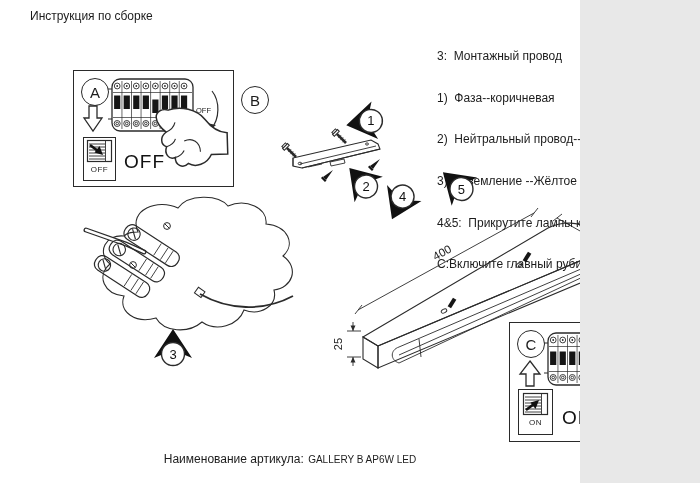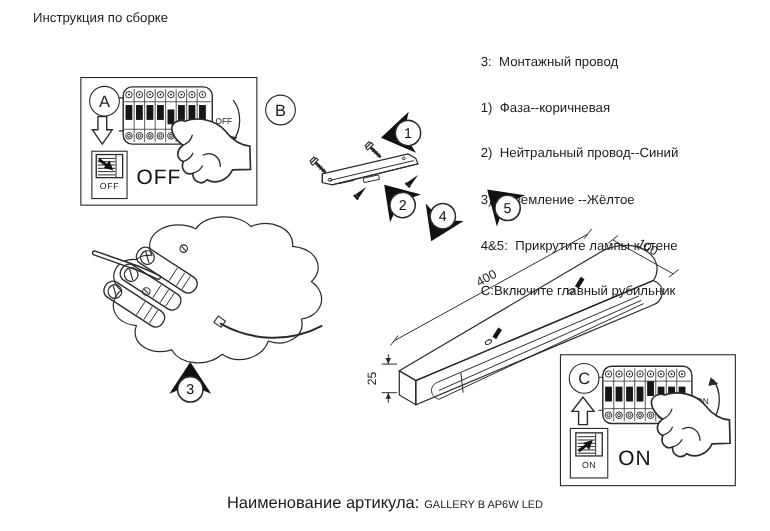--- a/index.html
+++ b/index.html
@@ -1,16 +1,16 @@
 <!DOCTYPE html>
 <html><head>
 <meta charset="utf-8">
 <style>
   html,body{margin:0;padding:0;background:#e8e8e8;}
-  .page{position:relative;width:700px;height:483px;background:#fff;overflow:hidden;
+  .page{position:relative;width:580px;height:483px;background:#fff;overflow:hidden;
         font-family:"Liberation Sans","DejaVu Sans",sans-serif;color:#1c1c1c;}
   .abs{position:absolute;}
   svg{display:block;overflow:visible;}
   .title{left:30px;top:9px;font-size:12px;}
   .instructions{left:437px;top:22px;font-size:12px;line-height:13.9px;white-space:pre;}
   .box{position:absolute;border:1.6px solid #2a2a2a;background:#fff;overflow:hidden;}
   .box-a{left:73px;top:70px;width:159px;height:115px;}
   .box-c{left:509px;top:322px;width:158px;height:118px;}
   .circle-letter{position:absolute;width:26px;height:26px;border:1.6px solid #2a2a2a;border-radius:50%;
         display:flex;align-items:center;justify-content:center;font-size:15px;background:#fff;}
@@ -19,21 +19,21 @@
   .inset .lbl{font-size:8px;line-height:9px;letter-spacing:.5px;}
   .marker{position:absolute;width:42px;height:42px;}
   .marker svg{transform-origin:21px 21px;}
   .m1 svg{transform:rotate(-100deg);}
   .m2 svg{transform:rotate(-42deg);}
   .m3 svg{transform:rotate(0deg);}
   .m4 svg{transform:rotate(205deg);}
   .m5 svg{transform:rotate(-48deg);}
   .marker text{font-size:13px;fill:#111;}
   .footer{left:0;right:0;top:449px;text-align:center;}
-  .footer .lab{font-size:15px;}
+  .footer .lab{font-size:12px;}
   .footer .val{font-size:10px;}
   .ink{stroke:#2b2b2b;fill:none;}
 </style>
 </head>
 <body>
 
 <div class="page">
 
   <div class="abs title">Инструкция по сборке</div>
 

